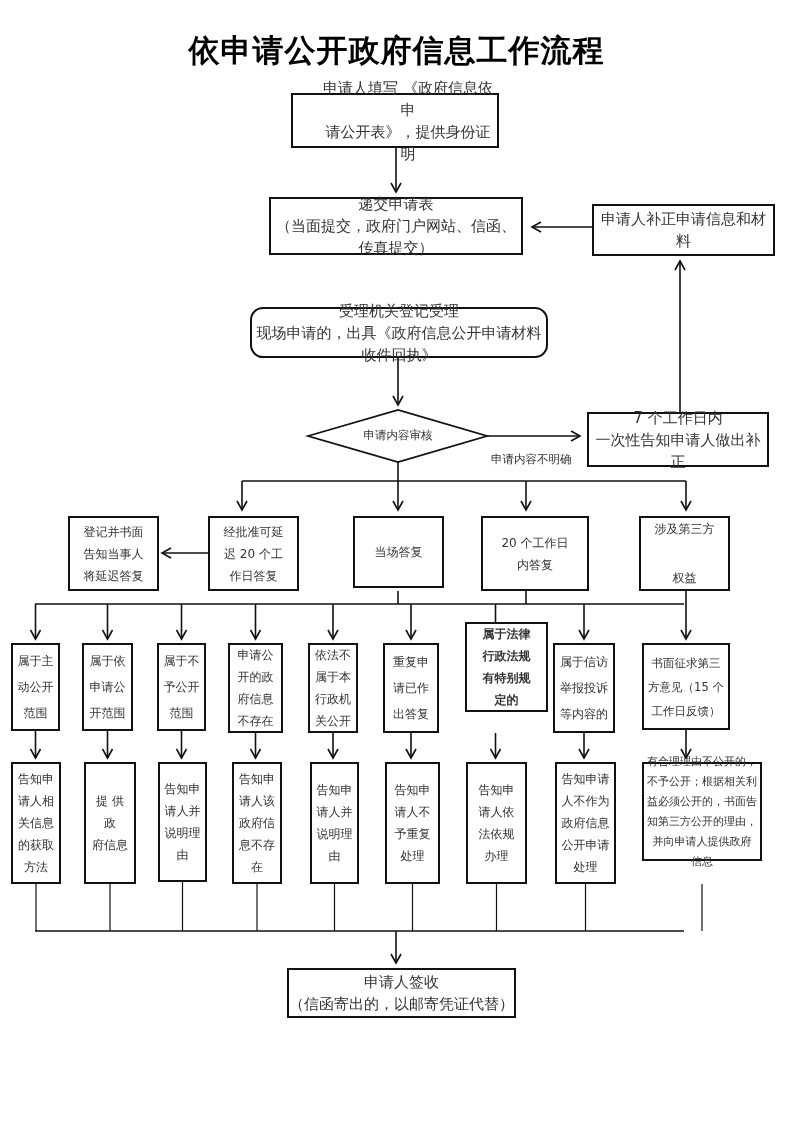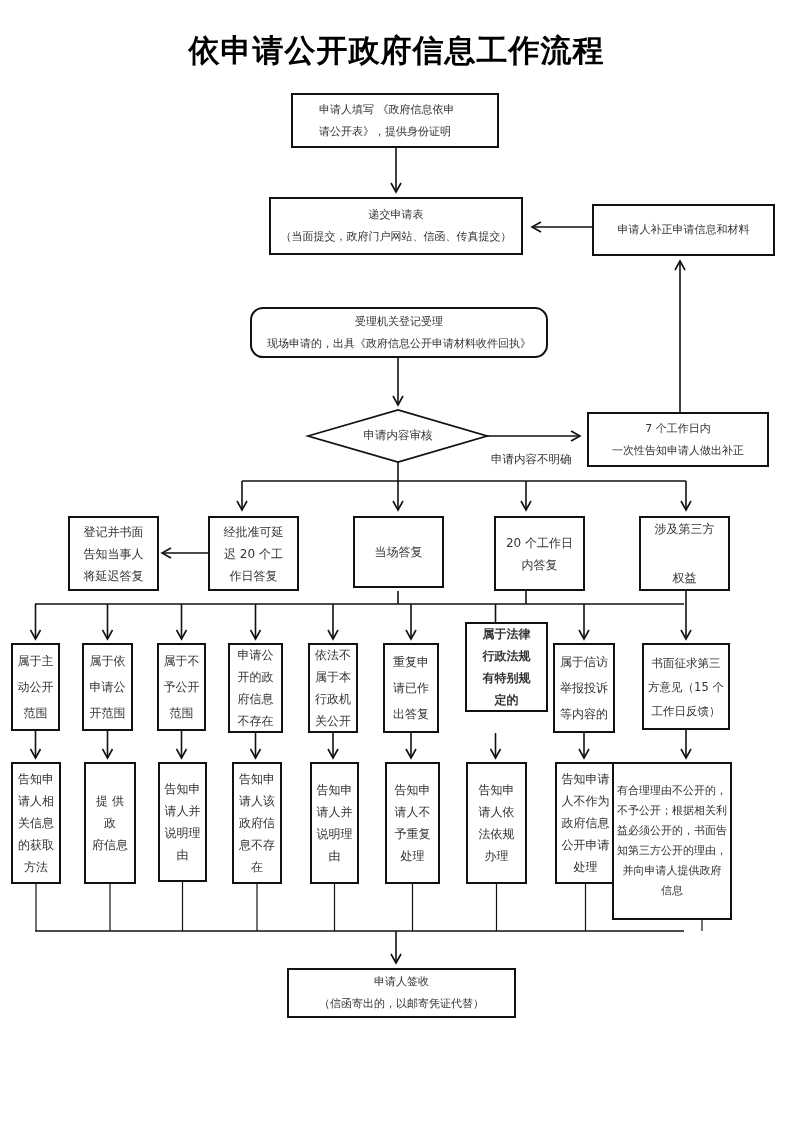--- a/index.html
+++ b/index.html
@@ -3,21 +3,21 @@
 <meta charset="utf-8">
 <style>
   html, body { margin:0; padding:0; background:#ffffff; }
   body { width:793px; height:1122px; position:relative; overflow:hidden;
          font-family:"DejaVu Sans", "Liberation Sans", sans-serif; color:#222; }
   .title { position:absolute; left:0; top:30px; width:793px; text-align:center;
            font-family:"DejaVu Serif", "Liberation Serif", serif; font-weight:bold;
            font-size:31px; letter-spacing:1px; color:#000; }
   .box { position:absolute; box-sizing:border-box; border:2px solid #111; background:#fff;
          display:flex; flex-direction:column; align-items:center; justify-content:center;
-         text-align:center; font-size:11px; line-height:22px; color:#333; }
+         text-align:center; font-size:15px; line-height:22px; color:#333; }
   .box.narrow { font-size:12px; line-height:26px; padding:0 3px; }
   .box span { display:block; }
   .label { position:absolute; font-size:11.5px; color:#333; white-space:nowrap; }
   svg.lines { position:absolute; left:0; top:0; }
   .diamond-text { position:absolute; font-size:11.5px; color:#333; text-align:center; }
 </style>
 </head>
 <body>
 
 <div class="title">依申请公开政府信息工作流程</div>
@@ -131,21 +131,21 @@
 <div class="box narrow" style="left:208px;top:516px;width:91px;height:75px;line-height:22px;">
   <span>经批准可延</span>
   <span>迟 20 个工</span>
   <span>作日答复</span>
 </div>
 
 <div class="box narrow" style="left:353px;top:516px;width:91px;height:72px;">
   <span>当场答复</span>
 </div>
 
-<div class="box narrow" style="left:494px;top:516px;width:91px;height:75px;line-height:22px;">
+<div class="box narrow" style="left:481px;top:516px;width:108px;height:75px;line-height:22px;">
   <span>20 个工作日</span>
   <span>内答复</span>
 </div>
 
 <div class="box narrow" style="left:639px;top:516px;width:91px;height:75px;line-height:22px;justify-content:space-between;">
   <span>涉及第三方</span>
   <span>权益</span>
 </div>
 
 <div id="cat-row">
@@ -241,21 +241,21 @@
       <span>法依规</span>
       <span>办理</span>
     </div>
     <div class="box narrow" style="left: 555px; top: 762px; width: 61px; height: 122px; line-height: 22px;">
       <span>告知申请</span>
       <span>人不作为</span>
       <span>政府信息</span>
       <span>公开申请</span>
       <span>处理</span>
     </div>
-    <div class="box narrow" style="left: 612px; top: 762px; width: 120px; height: 158px; font-size: 11px; line-height: 20px; padding: 0px;">
+    <div class="box narrow" style="left: 642px; top: 762px; width: 120px; height: 99px; font-size: 11px; line-height: 20px; padding: 0px;">
       <span>有合理理由不公开的，</span>
       <span>不予公开；根据相关利</span>
       <span>益必须公开的，书面告</span>
       <span>知第三方公开的理由，</span>
       <span>并向申请人提供政府</span>
       <span>信息</span>
     </div>
   </div>
 
 <div class="box" style="left:287px;top:968px;width:229px;height:50px;">

